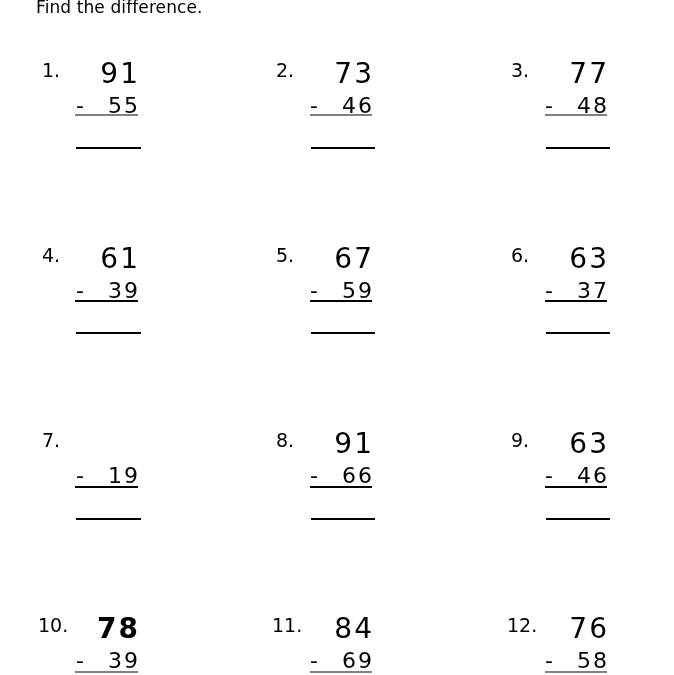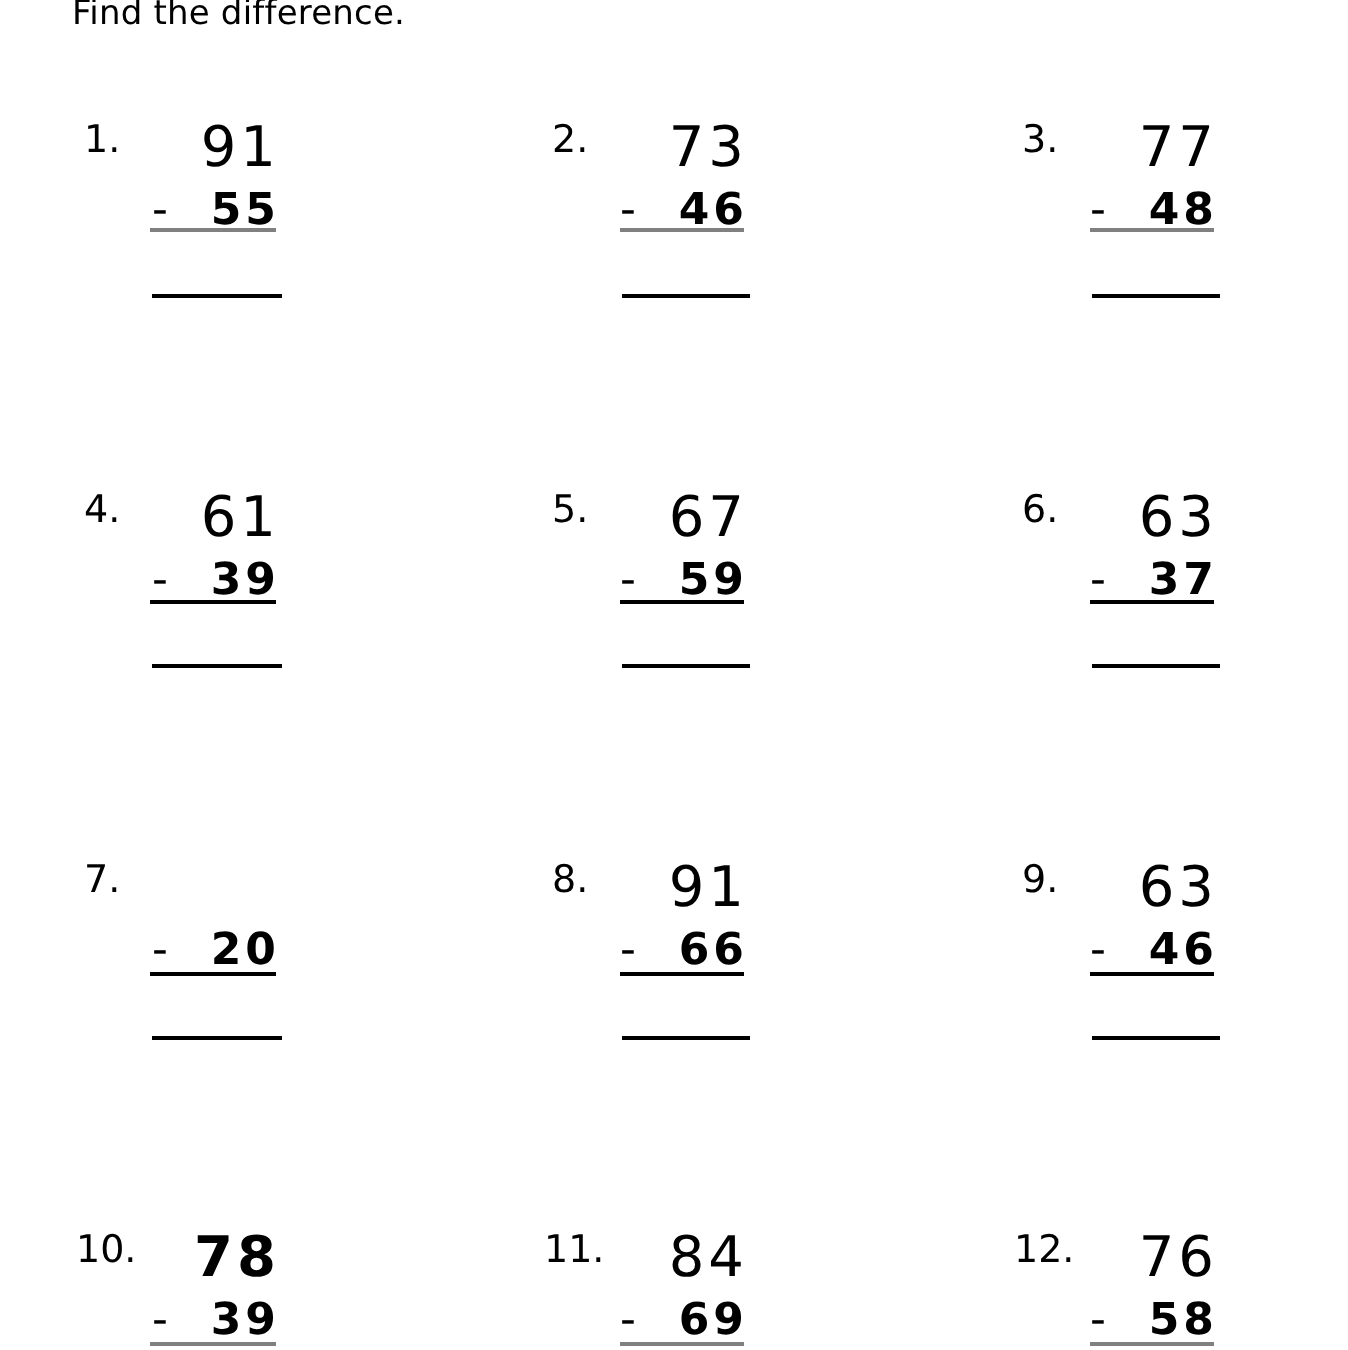--- a/index.html
+++ b/index.html
@@ -55,21 +55,20 @@
       text-align: right;
       letter-spacing: 2px;
     }
     .minus {
       position: absolute;
       left: 6px;
       top: 0;
     }
     .subtrahend {
       display: inline-block;
-      font-weight: bold;
     }
     .rule {
       position: absolute;
       height: 0;
       border-top: 2px solid #000;
     }
     .rule.gray {
       border-top-color: #808080;
     }
     .answer-line {
@@ -146,21 +145,21 @@
     <span class="subtrahend">37</span>
   </div>
 </div>
 <div class="rule" style="left:545px; top:300px; width:62px;"></div>
 <div class="answer-line" style="left:546px; top:332px; width:64px;"></div>
 
 <div class="problem" style="left:42px; top:429px;">
   <span class="pnum">7.</span>
   <div class="sub-row" style="right:52px;">
     <span class="minus">-</span>
-    <span class="subtrahend">20</span>
+    <span class="subtrahend">19</span>
   </div>
 </div>
 <div class="rule" style="left:75px; top:486px; width:63px;"></div>
 <div class="answer-line" style="left:76px; top:518px; width:65px;"></div>
 
 <div class="problem" style="left:276px; top:429px;">
   <span class="pnum">8.</span>
   <span class="minuend" style="right:52px;">91</span>
   <div class="sub-row" style="right:52px;">
     <span class="minus">-</span>

